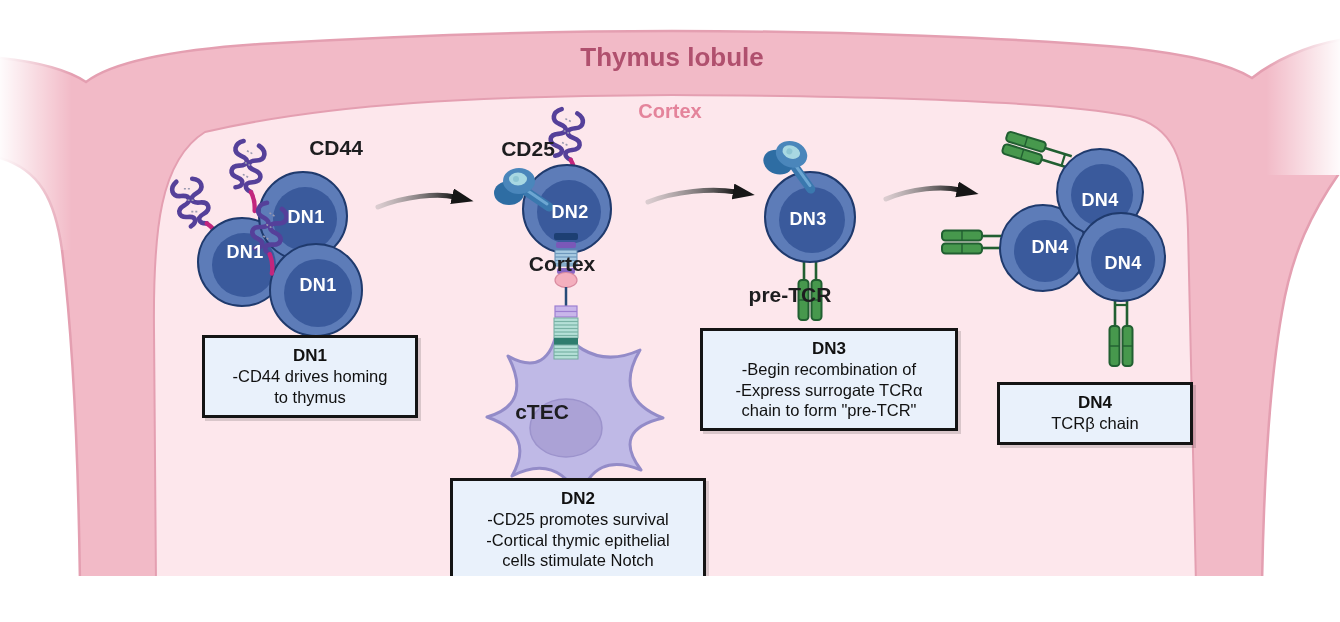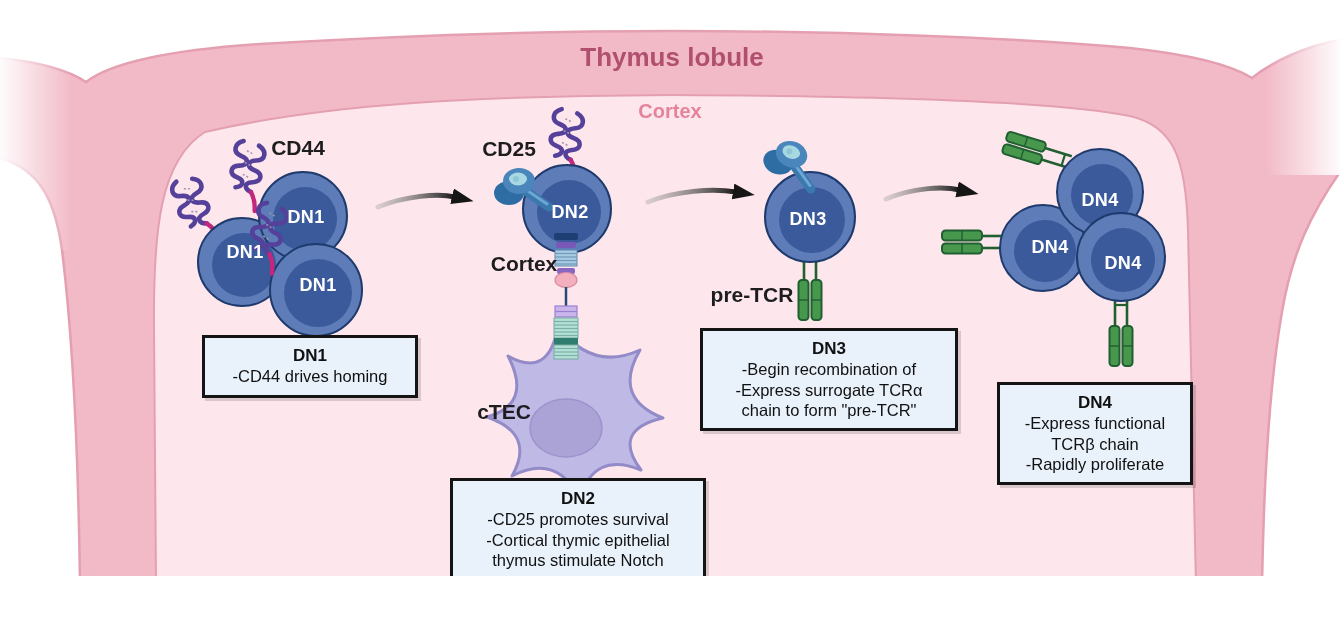--- a/index.html
+++ b/index.html
@@ -6,21 +6,21 @@
   #canvas{position:relative;width:1340px;height:576px;overflow:hidden;background:#fff;
           font-family:"Liberation Sans",sans-serif;}
   #art{position:absolute;left:0;top:0;}
   .f-capsule{fill:var(--c-capsule,#f2bac7);}
   .s-capsule-edge{stroke:var(--c-capsule-edge,#e49fb1);stroke-width:2.5;fill:none;}
   .f-cortex{fill:var(--c-cortex,#fde7ec);stroke:var(--c-capsule-edge,#e49fb1);stroke-width:2;}
   .cell-outer{fill:var(--c-cell-ring,#5d7cb8);stroke:var(--c-cell-outline,#1f3a6d);stroke-width:2;}
   .cell-inner{fill:var(--c-cell-inner,#3a5a9c);}
   .arrow-line{fill:none;stroke-width:5;stroke-linecap:round;}
   .lbl{position:absolute;transform:translate(-50%,-50%);white-space:nowrap;
-       color:var(--c-label-text,#1d1d1f);font-weight:700;font-size:21px;}
+       color:var(--c-label-text,#1d1d1f);font-weight:700;font-size:21px;margin-left:38px;}
   .cell-lbl{position:absolute;transform:translate(-50%,-50%);color:var(--c-cell-label,#fff);
        font-weight:700;font-size:18px;letter-spacing:.3px;white-space:nowrap;}
   .title-lbl{position:absolute;transform:translate(-50%,-50%);color:var(--c-title,#b0506e);
        font-weight:700;font-size:26px;white-space:nowrap;}
   .cortex-lbl{position:absolute;transform:translate(-50%,-50%);color:var(--c-cortex-label,#e4849b);
        font-weight:700;font-size:20px;white-space:nowrap;}
   .stage-box{position:absolute;background:var(--c-box-bg,#e9f1fb);
        border:3px solid var(--c-box-border,#141414);box-shadow:3px 3px 0 rgba(0,0,0,.14);
        color:var(--c-box-text,#111);text-align:center;font-size:16.5px;line-height:1.24;
        padding:7px 6px 8px 6px;}
@@ -189,50 +189,49 @@
   <g>
     <circle class="cell-outer" cx="1121" cy="257" r="44"></circle>
         <circle class="cell-inner" cx="1123" cy="260" r="32"></circle>
   </g>
 </svg>
 
 <div class="title-lbl" style="left:672px;top:57px">Thymus lobule</div>
 <div class="cortex-lbl" style="left:670px;top:111px">Cortex</div>
 
 <div class="lbl" style="left:298px;top:148px">CD44</div>
-<div class="lbl" style="left:509px;top:149px">CD25</div>
+<div class="lbl" style="left:490px;top:149px">CD25</div>
 <div class="lbl" style="left:524px;top:264px">Cortex</div>
 <div class="lbl" style="left:504px;top:412px">cTEC</div>
 <div class="lbl" style="left:752px;top:295px">pre-TCR</div>
 
 <div class="cell-lbl" style="left:245px;top:252px">DN1</div>
 <div class="cell-lbl" style="left:306px;top:217px">DN1</div>
 <div class="cell-lbl" style="left:318px;top:285px">DN1</div>
 <div class="cell-lbl" style="left:570px;top:212px">DN2</div>
 <div class="cell-lbl" style="left:808px;top:219px">DN3</div>
 <div class="cell-lbl" style="left:1100px;top:200px">DN4</div>
 <div class="cell-lbl" style="left:1050px;top:247px">DN4</div>
 <div class="cell-lbl" style="left:1123px;top:263px">DN4</div>
 
 <div class="stage-box" style="left:202px;top:335px;width:198px">
   <div class="bt">DN1</div>
   <div>-CD44 drives homing</div>
+  <div>to thymus</div>
 </div>
 <div class="stage-box" style="left:450px;top:478px;width:238px">
   <div class="bt">DN2</div>
   <div>-CD25 promotes survival</div>
   <div>-Cortical thymic epithelial</div>
-  <div>thymus stimulate Notch</div>
+  <div>cells stimulate Notch</div>
 </div>
 <div class="stage-box" style="left:700px;top:328px;width:240px">
   <div class="bt">DN3</div>
   <div>-Begin recombination of</div>
   <div>-Express surrogate TCRα</div>
   <div>chain to form "pre-TCR"</div>
 </div>
 <div class="stage-box" style="left:997px;top:382px;width:178px">
   <div class="bt">DN4</div>
-  <div>-Express functional</div>
   <div>TCRβ chain</div>
-  <div>-Rapidly proliferate</div>
 </div>
 
 </div>
 
 </body></html>

